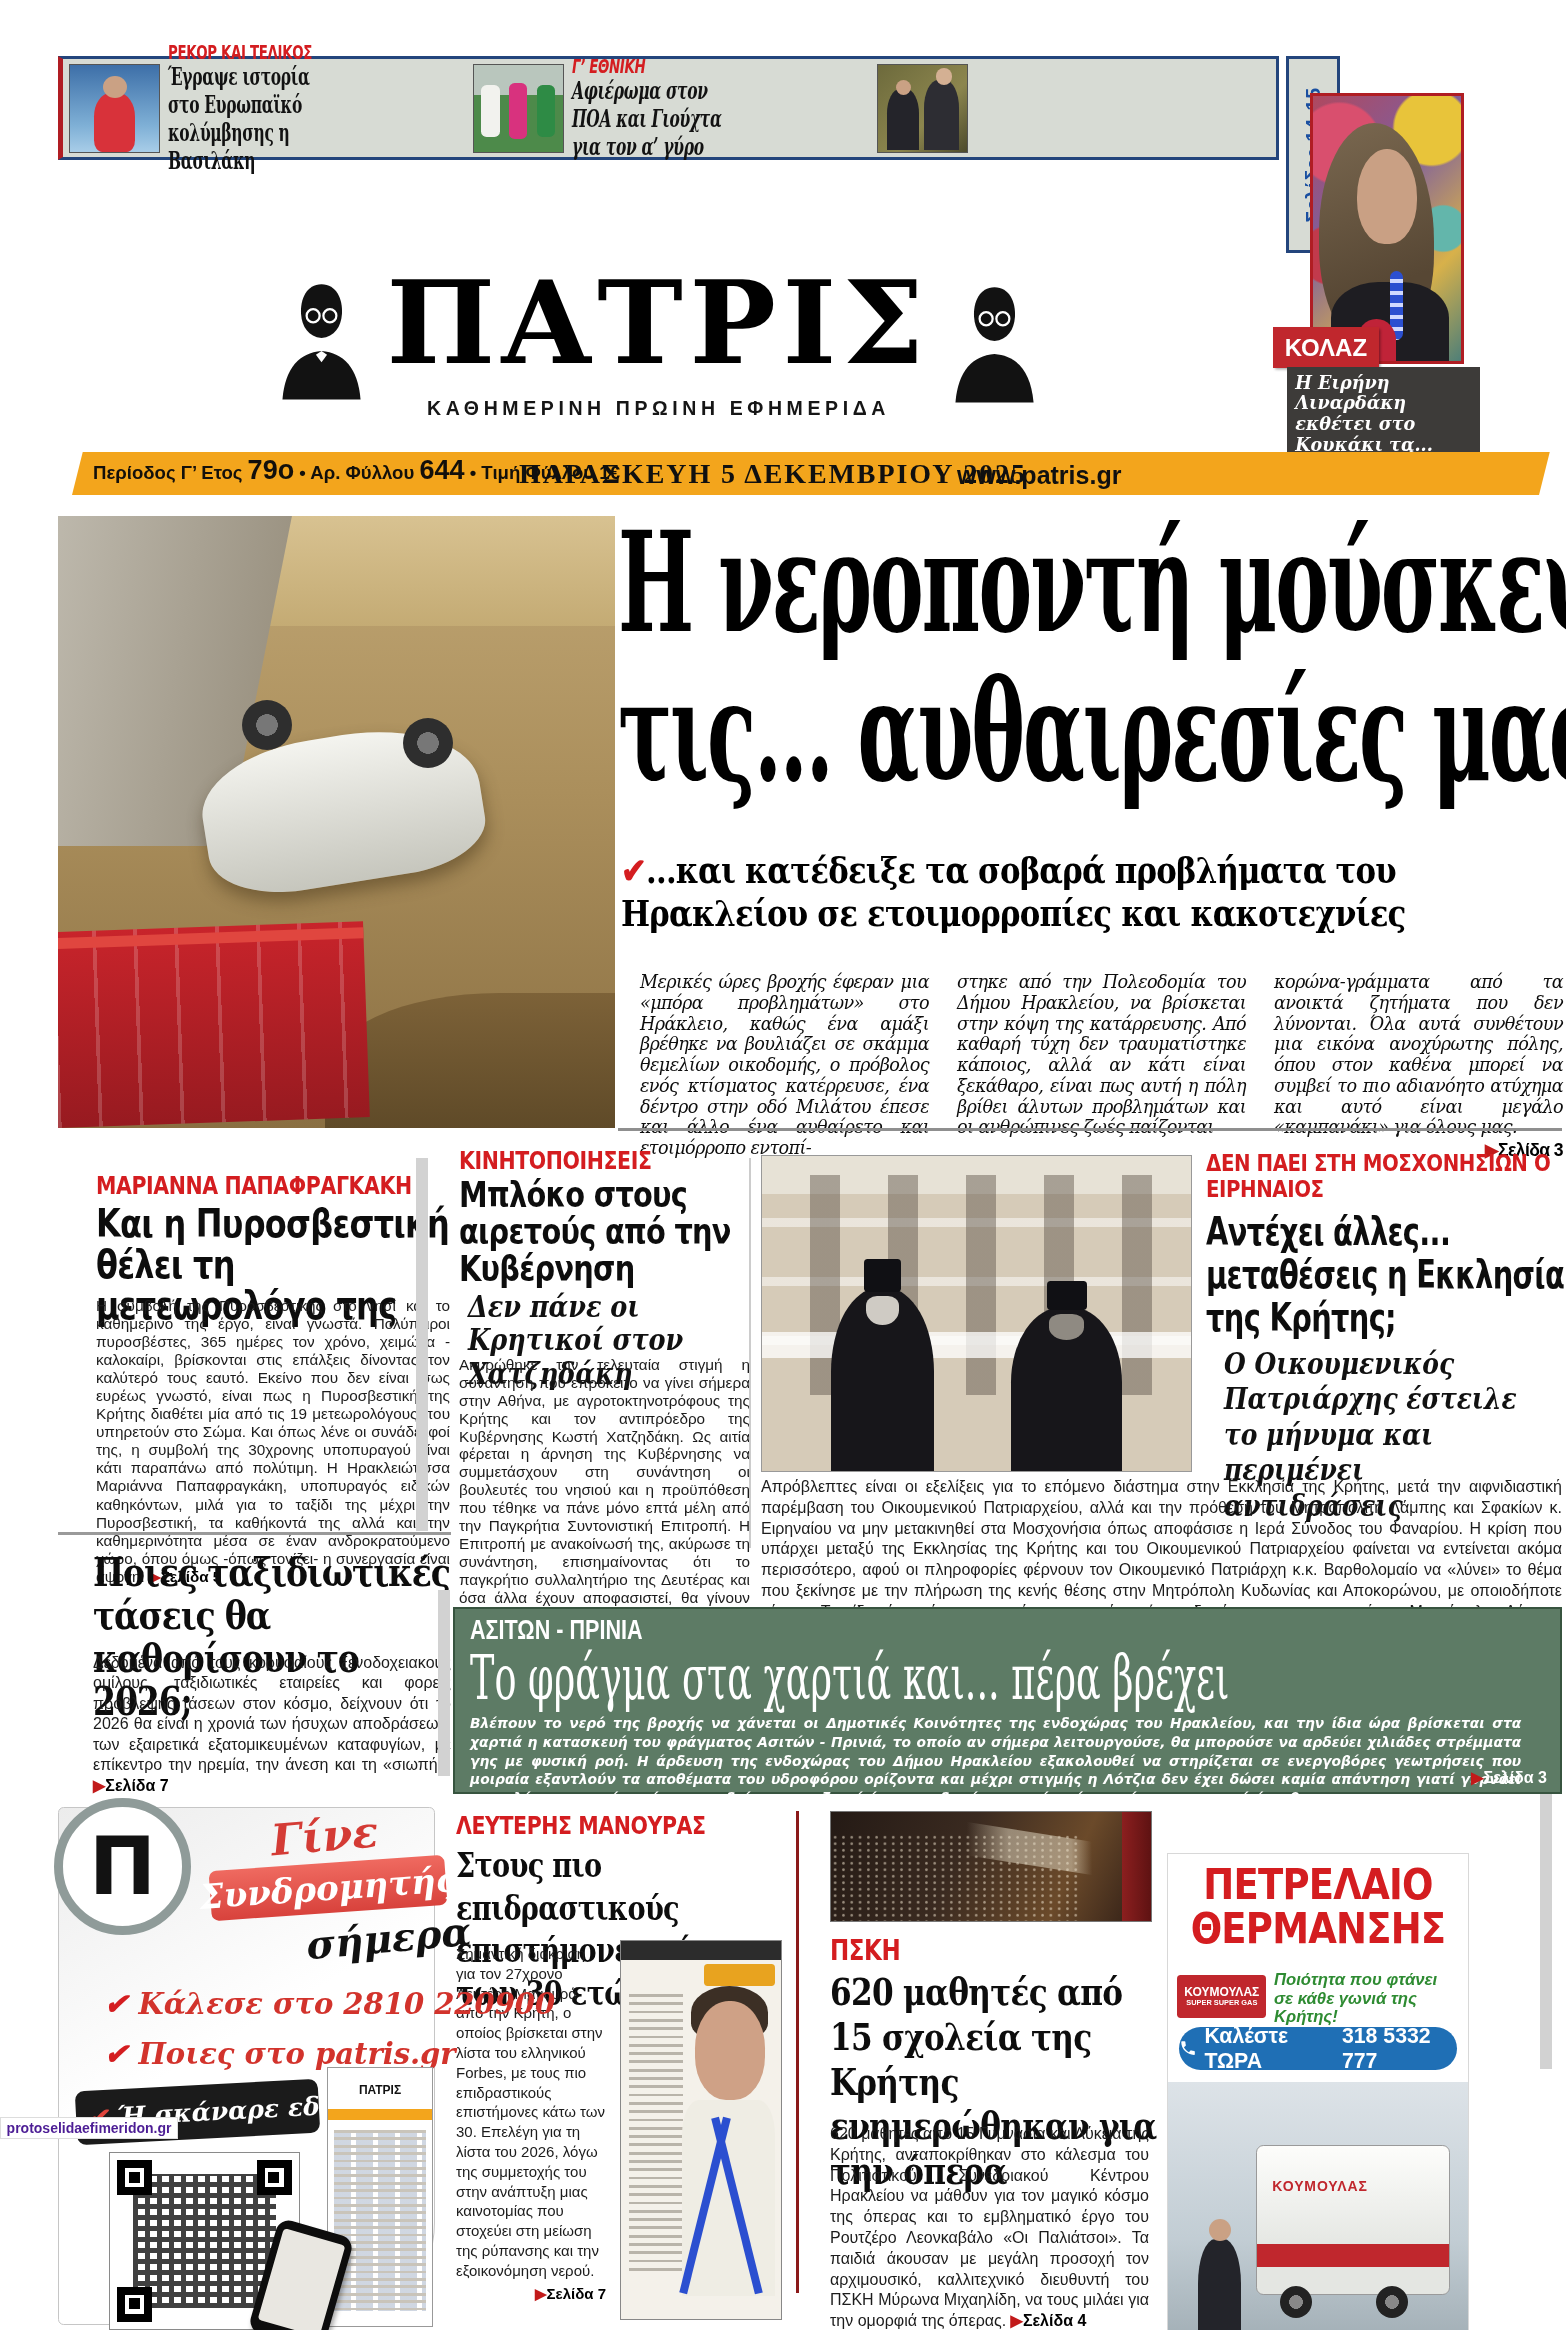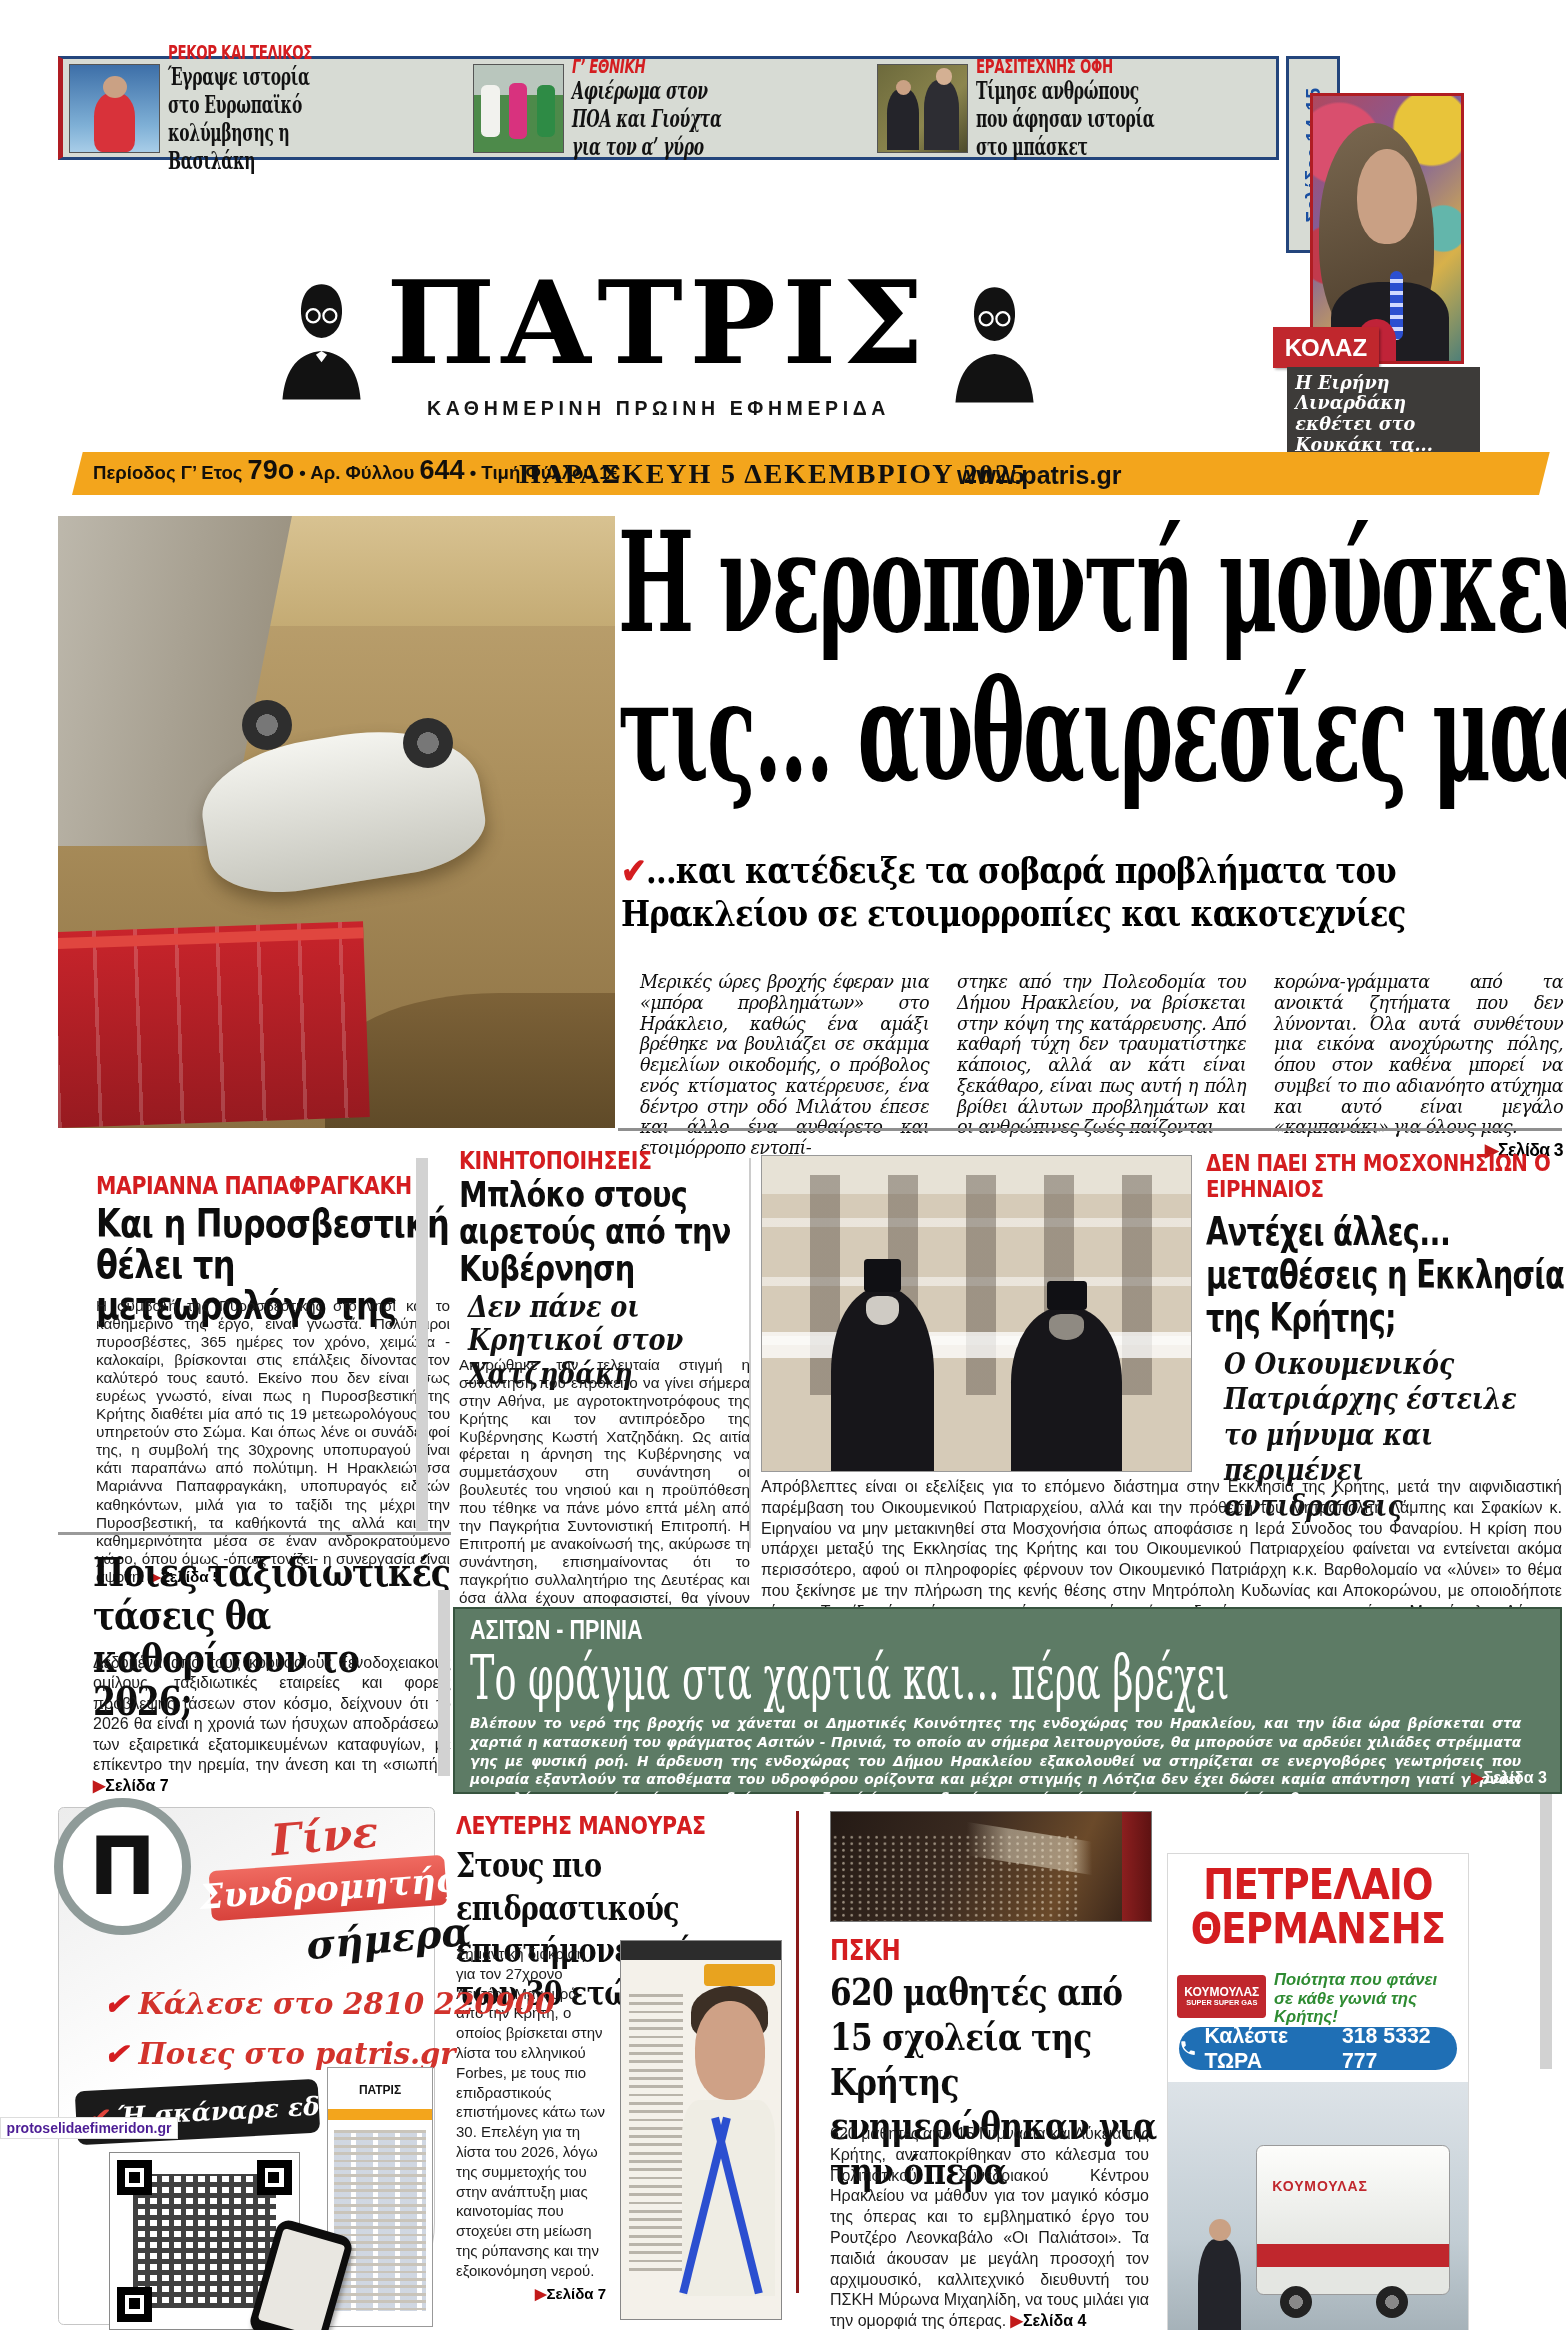--- a/index.html
+++ b/index.html
@@ -152,26 +152,20 @@
 για τον α’ γύρο</div>
     </div>
   </div>
   <div class="banner-item" style="width:399px;">
     <div class="banner-photo" style="background:linear-gradient(135deg,#6d6a3c,#8c864e 60%,#4c4a2c);">
       <div class="abs" style="left:9.3px;top:24px;width:32px;height:61px;background:#24242a;border-radius:40% 40% 0 0;"></div>
       <div class="abs" style="left:46px;top:15px;width:35px;height:70px;background:#2d2d33;border-radius:40% 40% 0 0;"></div>
       <div class="abs" style="left:18.6px;top:15px;width:15px;height:15px;background:#caa184;border-radius:50%;"></div>
       <div class="abs" style="left:58px;top:3.7px;width:16.7px;height:16.7px;background:#d4b093;border-radius:50%;"></div>
     </div>
-    <div>
-      <div class="banner-kicker">ΕΡΑΣΙΤΕΧΝΗΣ ΟΦΗ</div>
-      <div class="banner-title" style="white-space:pre-line;">Τίμησε ανθρώπους
-που άφησαν ιστορία
-στο μπάσκετ</div>
-    </div>
   </div>
 </div>
 <div class="abs pages-box">
   <span>Σελίδες 14-15</span>
 </div>
 
 <div class="abs woman-photo">
   <div class="w-hair"></div>
   <div class="w-face"></div>
   <div class="w-top"></div>

